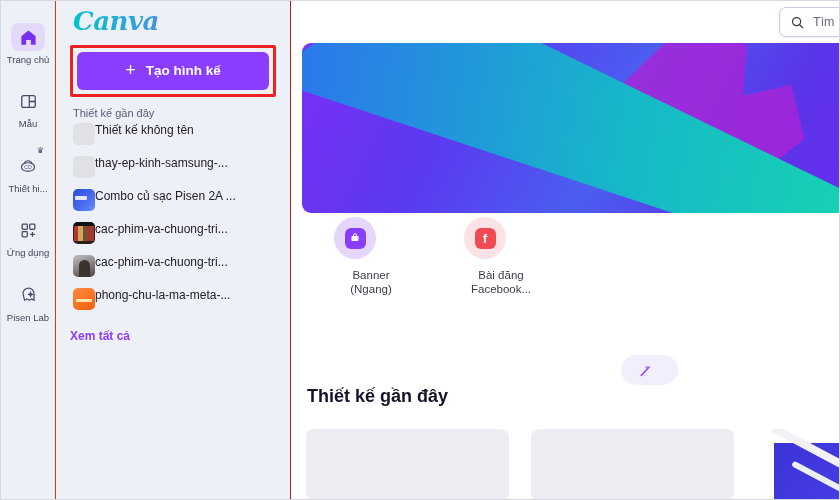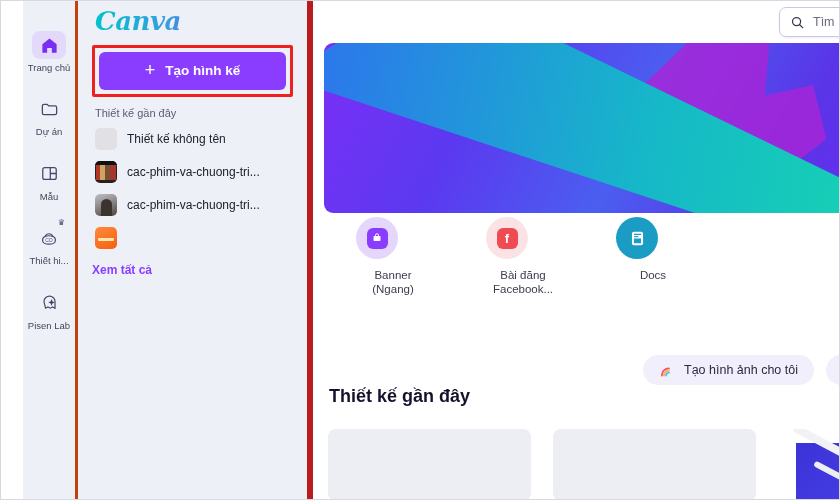--- a/index.html
+++ b/index.html
@@ -15,26 +15,25 @@
     display: flex;
     background: #fff;
     border: 1px solid #d8d8e0;
   }
 
   
   .rail {
     width: 55px;
     flex: 0 0 55px;
     background: #eef0f8;
-    border-right: 3px solid #c2410c;
-    padding-top: 24px;
+    border-right: 1px solid #c2410c;
+    padding-top: 16px;
     display: flex;
     flex-direction: column;
     align-items: center;
-    margin-left: 22px;
   }
   .rail-item {
     width: 55px;
     padding: 6px 0 4px;
     display: flex;
     flex-direction: column;
     align-items: center;
     cursor: pointer;
     margin-bottom: 12px;
   }
@@ -61,21 +60,21 @@
     font-size: 8px;
     color: #4a4668;
     line-height: 1;
   }
 
   
   .panel {
     width: 235px;
     flex: 0 0 235px;
     background: #eef0f8;
-    border-right: 6px solid #b91c1c;
+    border-right: 1px solid #b91c1c;
     position: relative;
     padding: 0 14px;
   }
   .logo {
     margin: 6px 0 2px 3px;
     font-family: "DejaVu Serif", serif;
     font-style: italic;
     font-weight: bold;
     font-size: 26px;
     letter-spacing: -0.5px;
@@ -117,22 +116,20 @@
 
   .section-label {
     font-size: 11px;
     color: #5c5a72;
     margin: 10px 0 4px 3px;
   }
 
   .recent-list { display: flex; flex-direction: column; }
   .recent-item {
     display: flex;
-    align-items: center;
-    gap: 10px;
     height: 33px;
     padding: 0 3px;
     border-radius: 6px;
     cursor: pointer;
   }
   .recent-thumb {
     width: 22px; height: 22px;
     flex: 0 0 22px;
     border-radius: 5px;
     background: #e0e0e5;
@@ -308,28 +305,20 @@
 
     <div class="rail-item active">
       <span class="rail-icon-wrap">
         <svg width="19" height="19" viewBox="0 0 24 24">
             <path d="M12 3 3 10.5V21h6v-6h6v6h6V10.5z" fill="#7a2ff0"></path>
           </svg>
       </span>
       <span class="rail-label">Trang chủ</span>
     </div>
 
-    <div class="rail-item">
-      <span class="rail-icon-wrap">
-        <svg width="19" height="19" viewBox="0 0 24 24" fill="none" stroke="#4a4668" stroke-width="1.6">
-            <path d="M3 7.5a2 2 0 0 1 2-2h4l2 2h8a2 2 0 0 1 2 2v7a2 2 0 0 1-2 2H5a2 2 0 0 1-2-2z"></path>
-          </svg>
-      </span>
-      <span class="rail-label">Dự án</span>
-    </div>
 
     <div class="rail-item">
       <span class="rail-icon-wrap">
         <svg width="19" height="19" viewBox="0 0 24 24" fill="none" stroke="#4a4668" stroke-width="1.6">
             <rect x="3.5" y="4.5" width="17" height="15" rx="2.5"></rect>
             <path d="M13 4.5v15M13 12h7.5"></path>
           </svg>
       </span>
       <span class="rail-label">Mẫu</span>
     </div>
@@ -339,20 +328,31 @@
         <span class="crown">♛</span>
         <svg width="20" height="19" viewBox="0 0 24 24" fill="none" stroke="#4a4668" stroke-width="1.5">
             <path d="M4 13a8 4.5 0 0 1 16 0v2a8 4 0 0 1-16 0z"></path>
             <path d="M7 9.5c1-2.2 2.8-3.5 5-3.5s4 1.3 5 3.5"></path>
             <text x="12" y="16.4" font-size="6.5" fill="#4a4668" stroke="none" text-anchor="middle" font-family="Liberation Sans">CO</text>
           </svg>
       </span>
       <span class="rail-label">Thiết hi...</span>
     </div>
 
+    <div class="rail-item">
+      <span class="rail-icon-wrap">
+        <svg width="19" height="19" viewBox="0 0 24 24" fill="none" stroke="#4a4668" stroke-width="1.6">
+            <rect x="4" y="4" width="6.5" height="6.5" rx="1"></rect>
+            <rect x="13.5" y="4" width="6.5" height="6.5" rx="1"></rect>
+            <rect x="4" y="13.5" width="6.5" height="6.5" rx="1"></rect>
+            <path d="M14 16.8h6M17 13.8v6"></path>
+          </svg>
+      </span>
+      <span class="rail-label">Ứng dụng</span>
+    </div>
 
     <div class="rail-item">
       <span class="rail-icon-wrap">
         <svg width="19" height="19" viewBox="0 0 24 24" fill="none" stroke="#4a4668" stroke-width="1.5">
             <path d="M5 11a7 7 0 0 1 14 0v8.2l-3-1.6-3 1.6-3-1.6-3 1.6z"></path>
             <path d="M14.6 9.6l.7 1.6 1.6.7-1.6.7-.7 1.6-.7-1.6-1.6-.7 1.6-.7z" fill="#4a4668"></path>
           </svg>
       </span>
       <span class="rail-label">Pisen Lab</span>
     </div>
@@ -371,29 +371,38 @@
     </div>
 
     <div class="section-label">Thiết kế gần đây</div>
 
     <div class="recent-list">
       <div class="recent-item">
         <span class="recent-thumb"></span>
         <span class="recent-name">Thiết kế không tên</span>
       </div>
       <div class="recent-item">
+        <span class="recent-thumb"></span>
+        <span class="recent-name">thay-ep-kinh-samsung-...</span>
+      </div>
+      <div class="recent-item">
+        <span class="recent-thumb th-blue"></span>
+        <span class="recent-name">Combo củ sạc Pisen 2A ...</span>
+      </div>
+      <div class="recent-item">
         <span class="recent-thumb th-movie"></span>
         <span class="recent-name">cac-phim-va-chuong-tri...</span>
       </div>
       <div class="recent-item">
         <span class="recent-thumb th-portrait"></span>
         <span class="recent-name">cac-phim-va-chuong-tri...</span>
       </div>
       <div class="recent-item">
         <span class="recent-thumb th-orange"></span>
+        <span class="recent-name">phong-chu-la-ma-meta-...</span>
       </div>
     </div>
 
     <div class="see-all">Xem tất cả</div>
   </div>
 
   <div class="main">
 
     <div class="topbar">
       <div class="search">
@@ -427,51 +436,30 @@
         <span class="cat-label">Banner (Ngang)</span>
       </div>
 
       <div class="cat">
         <span class="cat-circle" style="background:#fbe3e5">
           <span class="inner-sq" style="background:#f04a52;font-size:13px;line-height:1">f</span>
         </span>
         <span class="cat-label">Bài đăng Facebook...</span>
       </div>
 
-      <div class="cat">
-        <span class="cat-circle" style="background:#1b9cc4">
-          <svg width="19" height="19" viewBox="0 0 24 24">
-              <rect x="5" y="3.5" width="14" height="17" rx="2.5" fill="#fff"></rect>
-              <rect x="7.5" y="6" width="9" height="1.6" fill="#1b9cc4"></rect>
-              <rect x="7.5" y="9" width="5.5" height="1.4" fill="#1b9cc4"></rect>
-              <rect x="7.5" y="12" width="9" height="6" fill="#1b9cc4"></rect>
-            </svg>
-        </span>
-        <span class="cat-label">Docs</span>
-      </div>
 
 
       <div class="cat">
         
         
       </div>
 
     </div>
 
     <div class="pills">
-      <div class="pill">
-        <span>
-          <svg width="17" height="17" viewBox="0 0 24 24" fill="none" stroke-width="2.6" stroke-linecap="round">
-            <path d="M4 19a10 10 0 0 1 10-10" stroke="#ff4d6d"></path>
-            <path d="M7 19a7 7 0 0 1 7-7" stroke="#ffb13d"></path>
-            <path d="M10 19a4 4 0 0 1 4-4" stroke="#3ec9f0"></path>
-          </svg>
-        </span>
-        <span>Tạo hình ảnh cho tôi</span>
-      </div>
       <div class="pill">
         <span>
           <svg width="17" height="17" viewBox="0 0 24 24" fill="none" stroke="#8b3dff" stroke-width="2.2" stroke-linecap="round">
             <path d="M6 19 17 7"></path>
               <path d="M14 4.5l.9 2 2 .9-2 .9-.9 2-.9-2-2-.9 2-.9z" fill="#b07bff" stroke="none"></path>
           </svg>
         </span>
         <span></span>
       </div>
     </div>

